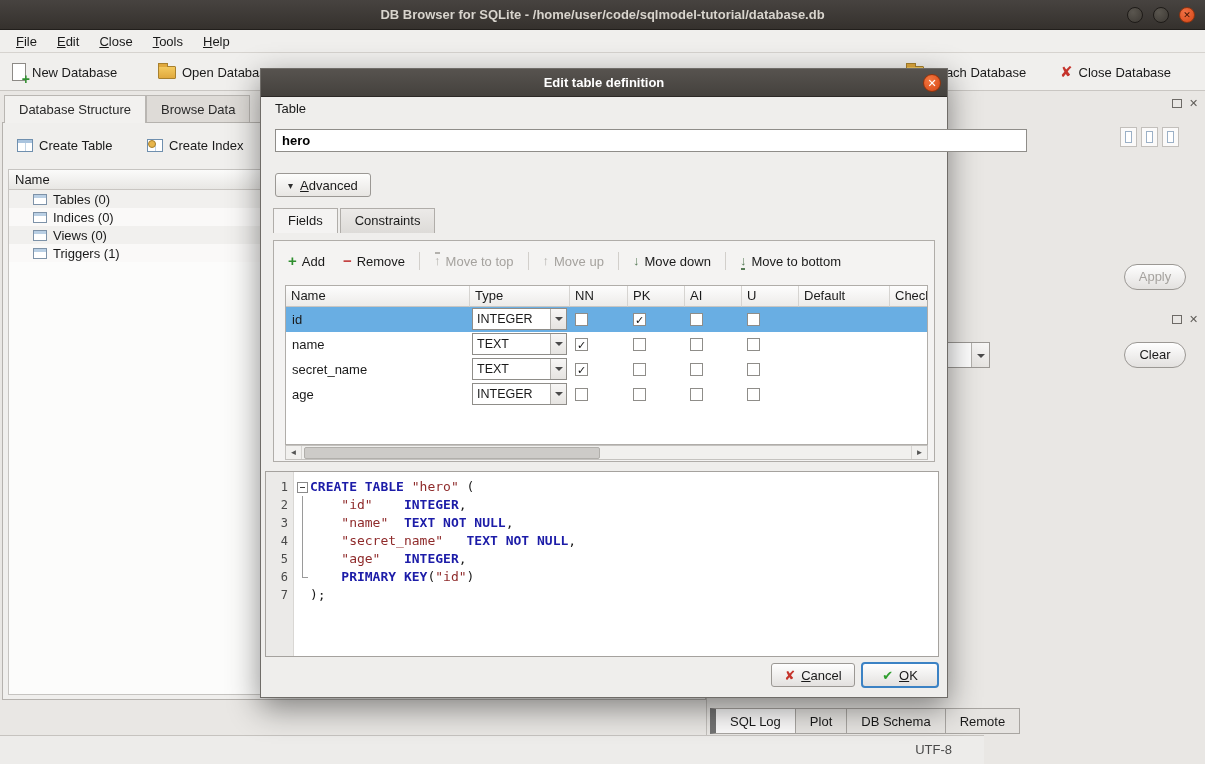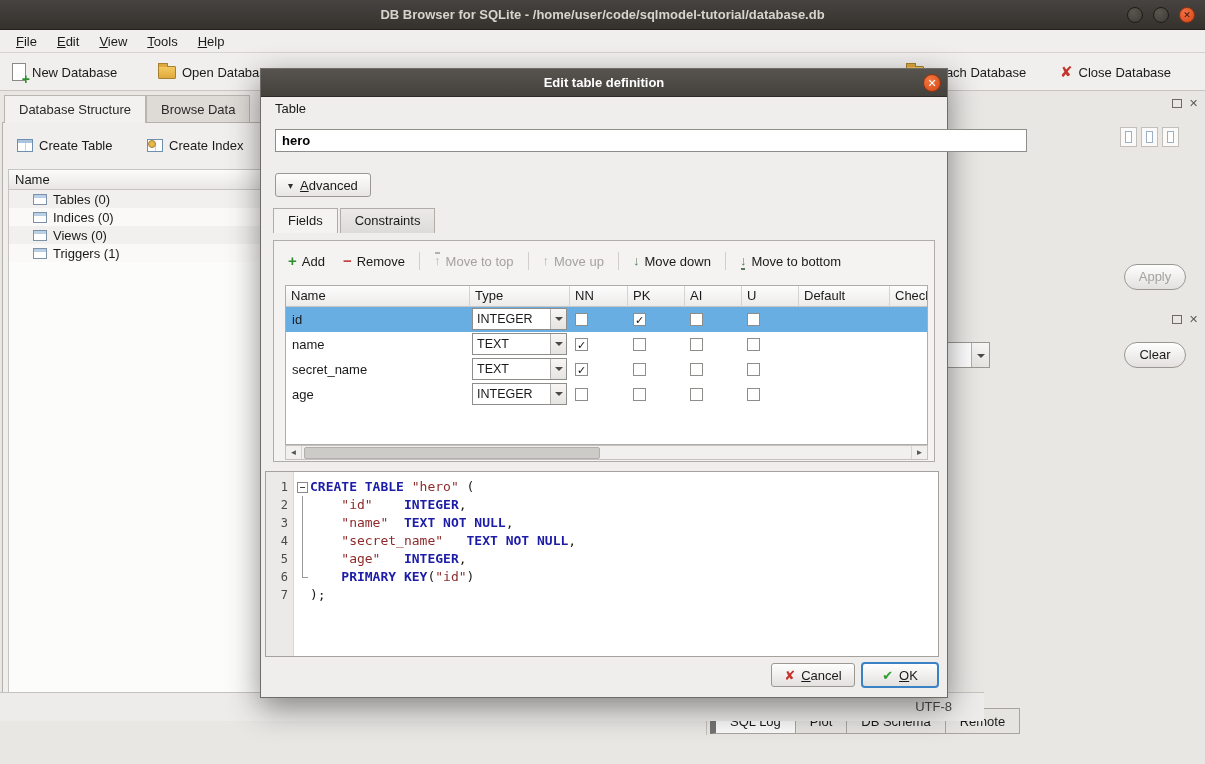--- a/index.html
+++ b/index.html
@@ -77,21 +77,21 @@
     background:linear-gradient(#f7f6f5,#e6e4e1); }
   .carrow-box::after { content:""; position:absolute; left:5px; top:11px; border-left:4px solid transparent;
     border-right:4px solid transparent; border-top:4px solid #4a4a4a; }
 
   
   .bottom-tabs { position:absolute; left:710px; top:708px; display:flex; }
   .btab { height:26px; line-height:25px; padding:0 14px; border:1px solid #a8a5a1; border-left:none;
     background:#e6e4e1; }
   .btab:first-child { border-left:6px solid #737373; }
   .btab.active { background:#fbfafa; }
-  .statusbar { position:absolute; left:0; top:692px; width:984px; height:29px; background:#edecea;
+  .statusbar { position:absolute; left:0; top:735px; width:984px; height:29px; background:#edecea;
     border-top:1px solid #c6c3bf; }
   .statusbar .enc { position:absolute; right:32px; top:6px; color:#4a4a4a; }
 
   
   .dialog { position:absolute; left:260px; top:68px; width:688px; height:630px; background:#efeeec;
     border:1px solid #6f6c68; box-shadow:0 10px 30px rgba(0,0,0,0.45); z-index:50; }
   .dlg-header { position:absolute; left:0; top:0; width:100%; height:28px;
     background:linear-gradient(#57534f,#44413d); border-bottom:1px solid #2c2926;
     display:flex; align-items:center; justify-content:center; }
   .dlg-title { color:#ffffff; font-weight:bold; }
@@ -188,21 +188,21 @@
     <div class="winbtns">
       <div class="winbtn"></div>
       <div class="winbtn"></div>
       <div class="winbtn close">✕</div>
     </div>
   </div>
 
   <div class="menubar">
     <span class="menu-item mn">File</span>
     <span class="menu-item mn">Edit</span>
-    <span class="menu-item mn">View</span>
+    <span class="menu-item mn">Close</span>
     <span class="menu-item mn">Tools</span>
     <span class="menu-item mn">Help</span>
   </div>
 
   <div class="toolbar">
     <div class="tb-item" style="left:4px">
       <span class="ic-newdb"></span>
       <span class="tb-label">New Database</span>
     </div>
     <div class="tb-item" style="left:150px">

